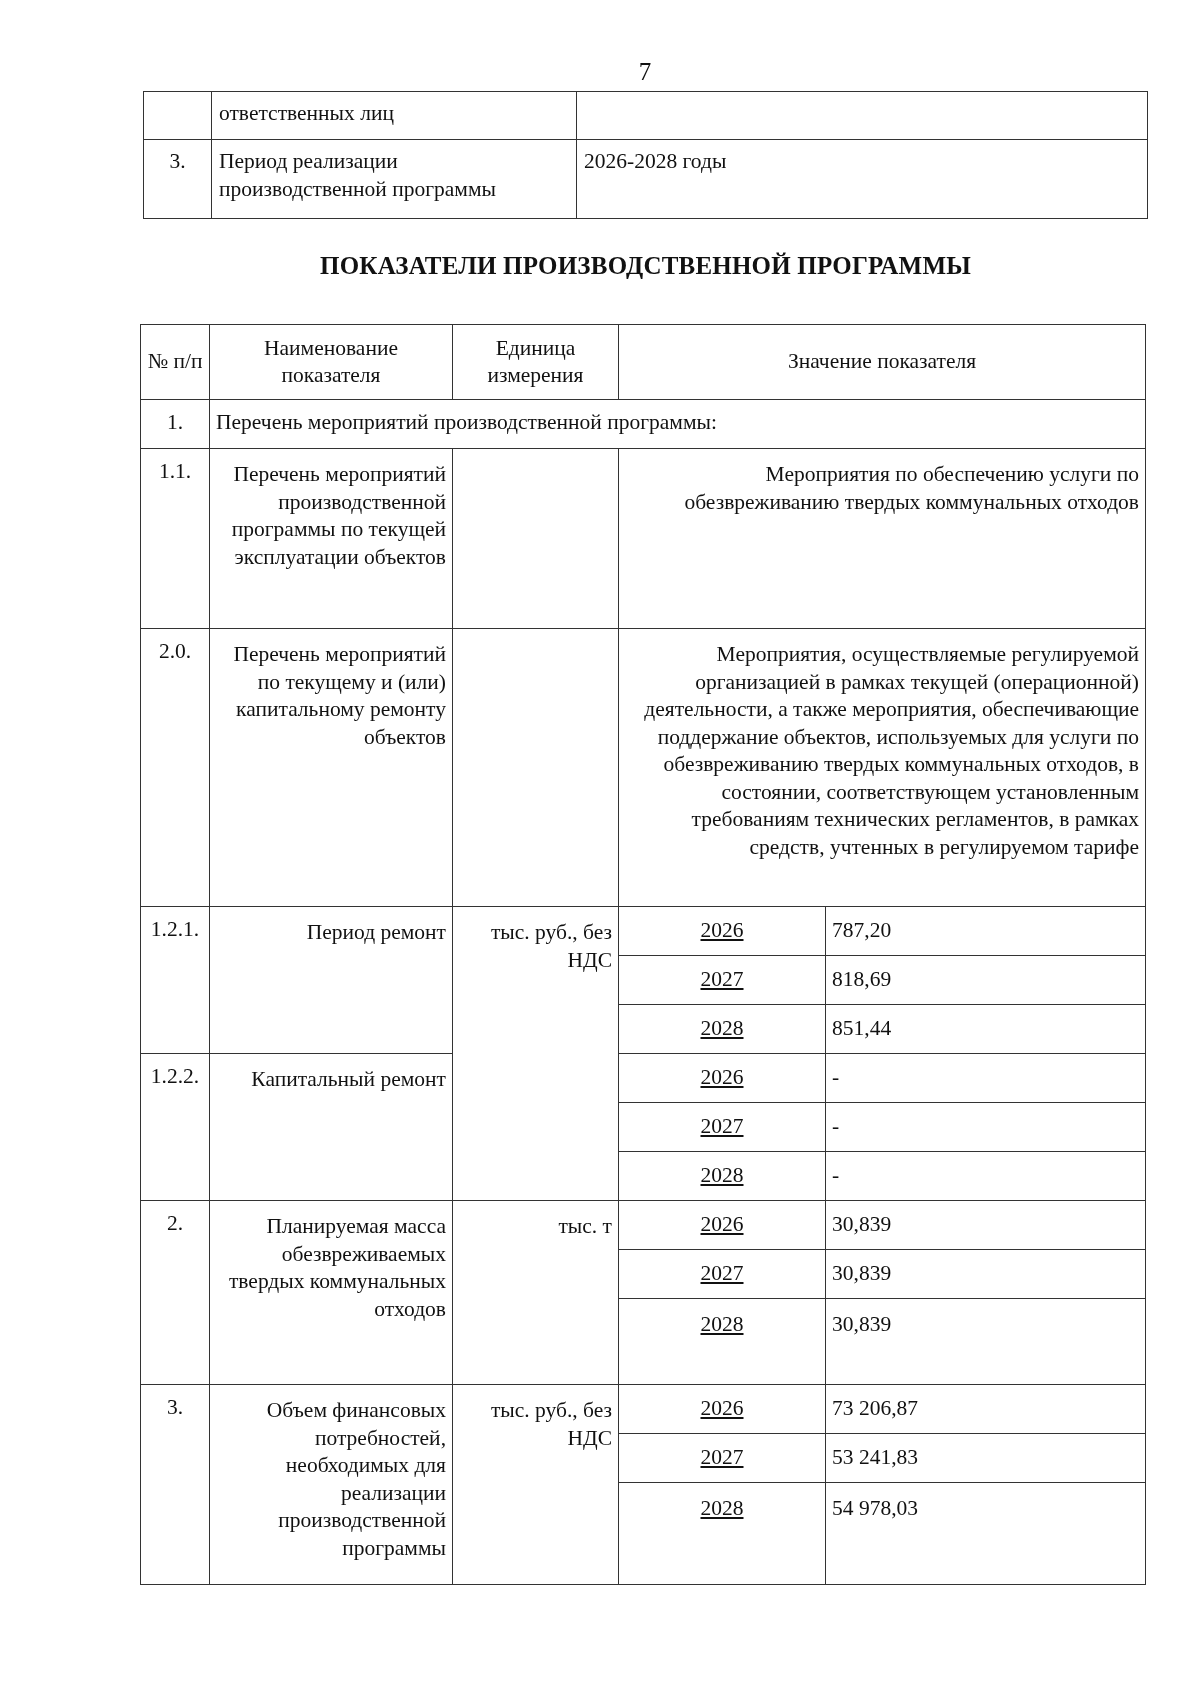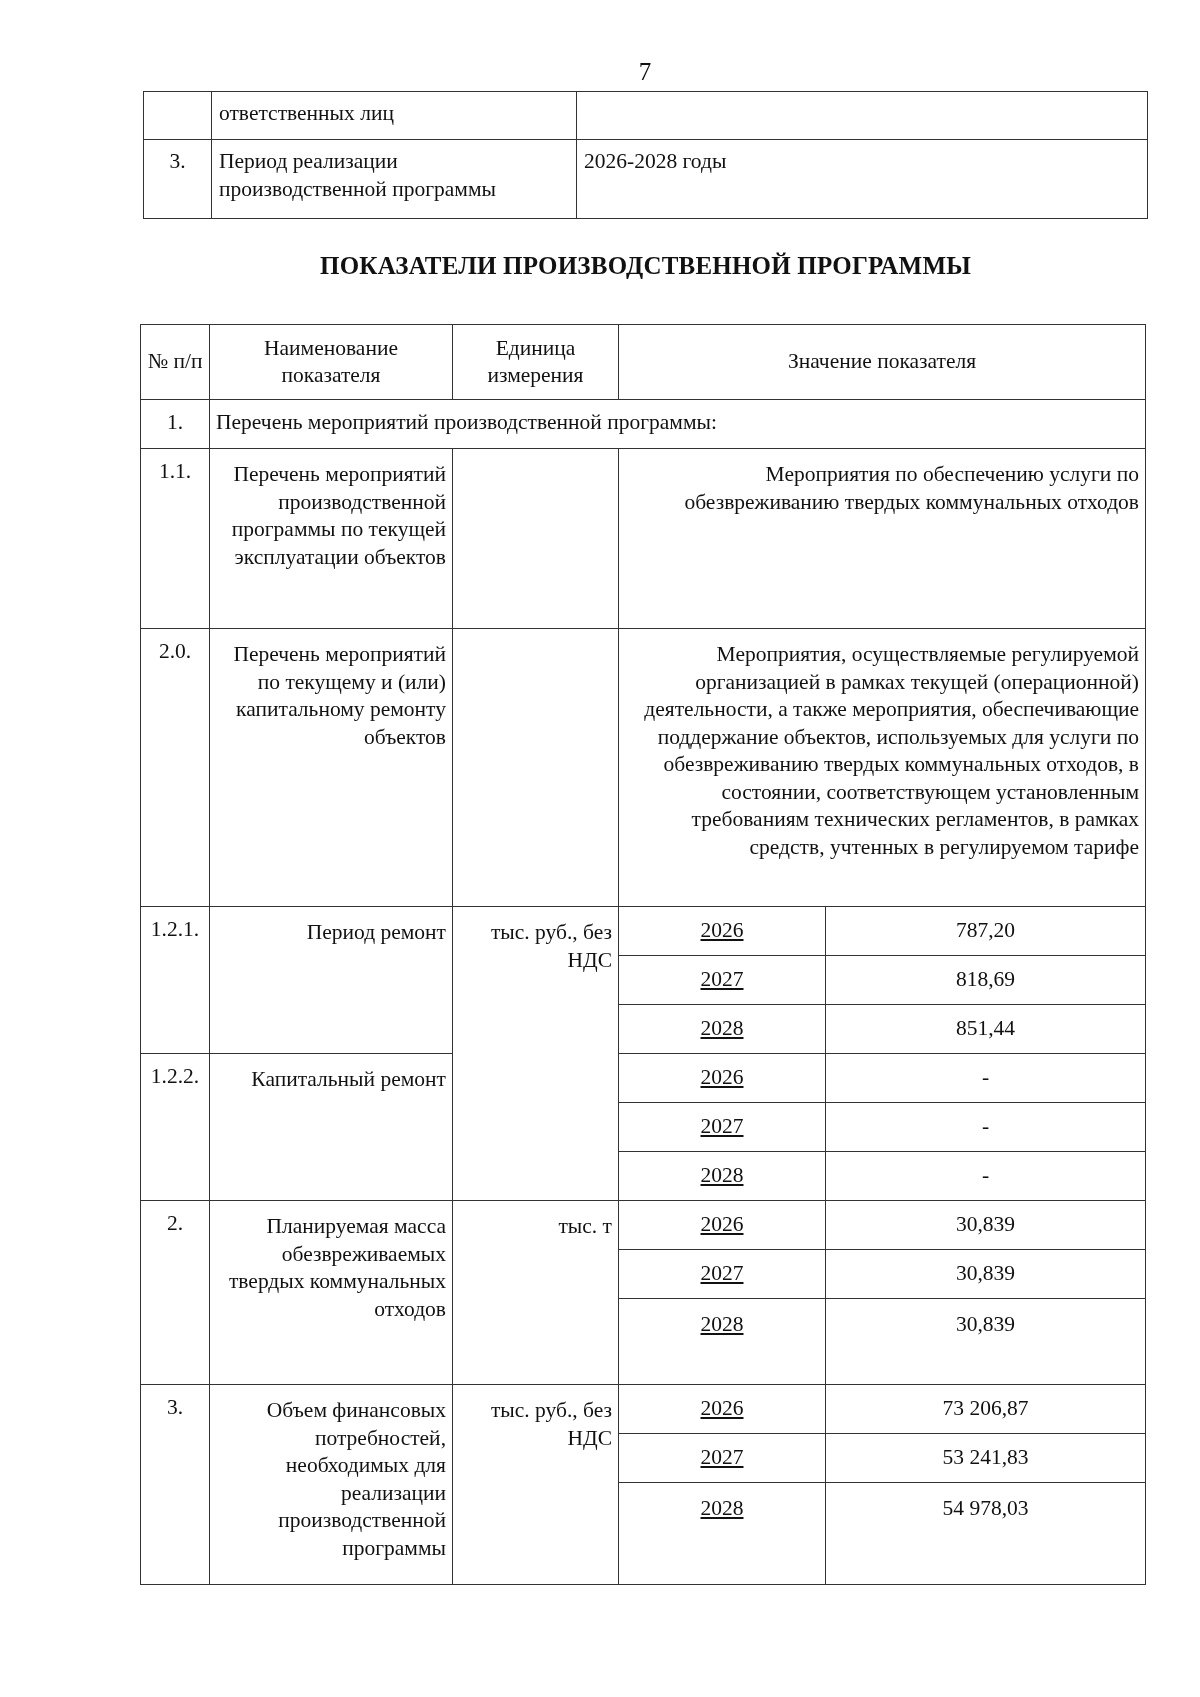--- a/index.html
+++ b/index.html
@@ -11,21 +11,21 @@
   .top-table { left: 143px; top: 91px; width: 1005px; }
   .top-table td { padding: 8px 7px; }
   .c-num { text-align: center; }
   .doc-title { position: absolute; top: 252px; left: 143px; width: 1005px; text-align: center;
                font-weight: bold; font-size: 25px; letter-spacing: 0.2px; }
   .main-table { left: 140px; top: 308px; width: 1006px; margin-top: 16px; }
   .main-table td { padding: 5px 6px; }
   .hdr td { text-align: center; vertical-align: middle; height: 64px; }
   .num-cell { text-align: center; padding-top: 9px !important; }
   .yr { text-align: center; height: 38px; vertical-align: middle !important; text-decoration: underline; }
-  .val { text-align: center; vertical-align: middle !important; }
+  .val { vertical-align: middle !important; }
   .unit { text-align: center; }
   .desc { padding-top: 12px !important; padding-left: 8px !important; text-align: right; }
 </style>
 </head>
 <body>
 
 <div class="page-num">7</div>
 
 <table class="top-table">
   <colgroup>

